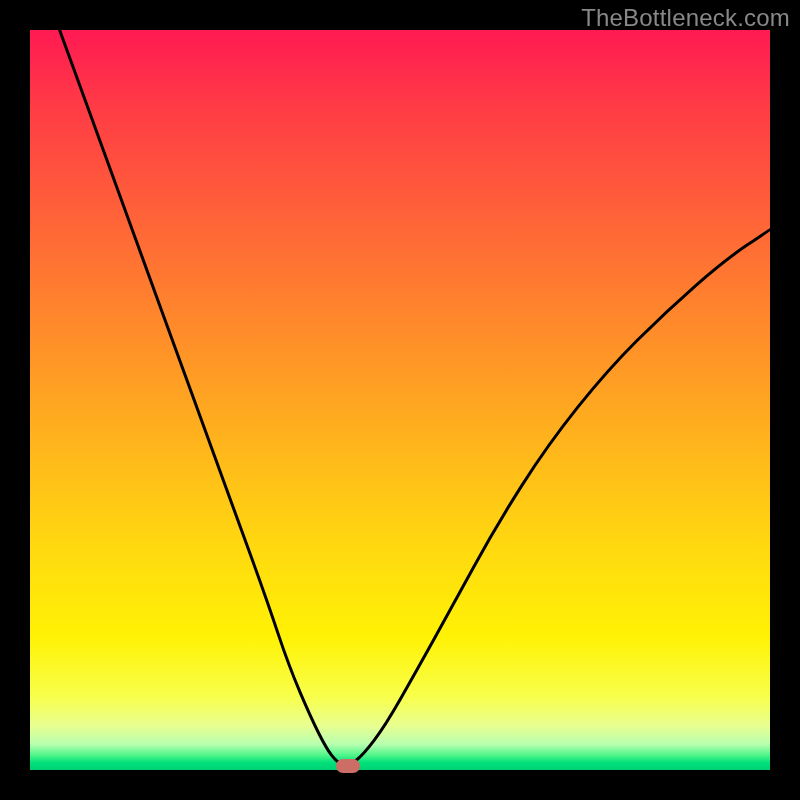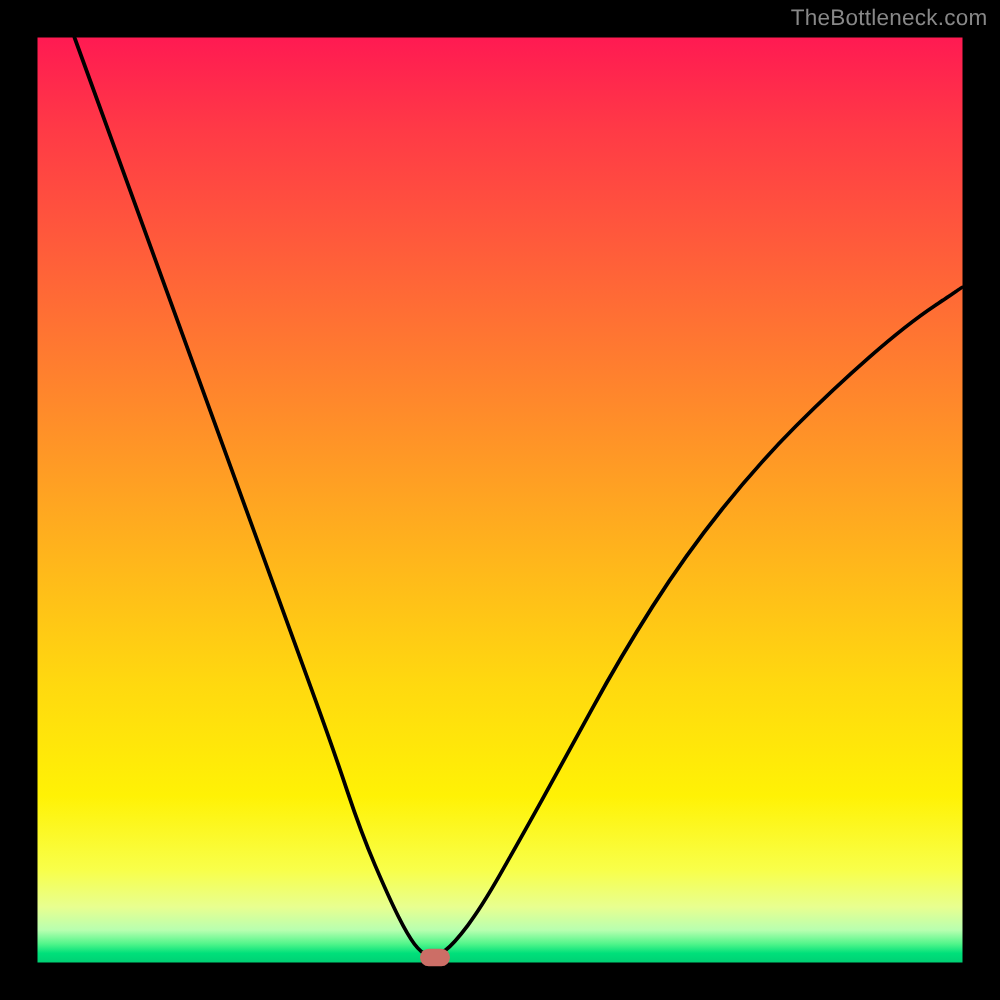--- a/index.html
+++ b/index.html
@@ -39,21 +39,21 @@
       #00e07a 99%,
       #00d074 100%
     );
     box-sizing: border-box;
   }
   .watermark {
     position: absolute;
     top: 4px;
     right: 10px;
     color: #888;
-    font-size: 18px;
+    font-size: 24px;
     font-weight: 500;
     user-select: none;
     letter-spacing: 0.2px;
   }
   .marker {
     position: absolute;
     width: 24px;
     height: 14px;
     background: #cc6e66;
     border-radius: 7px;

